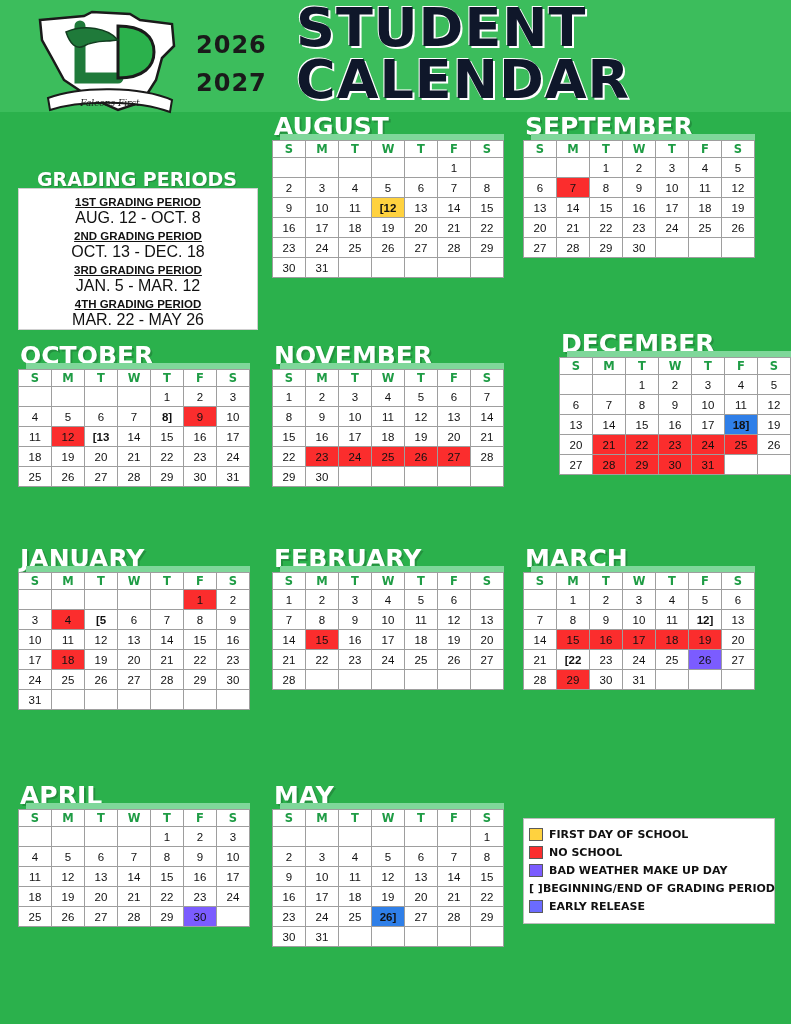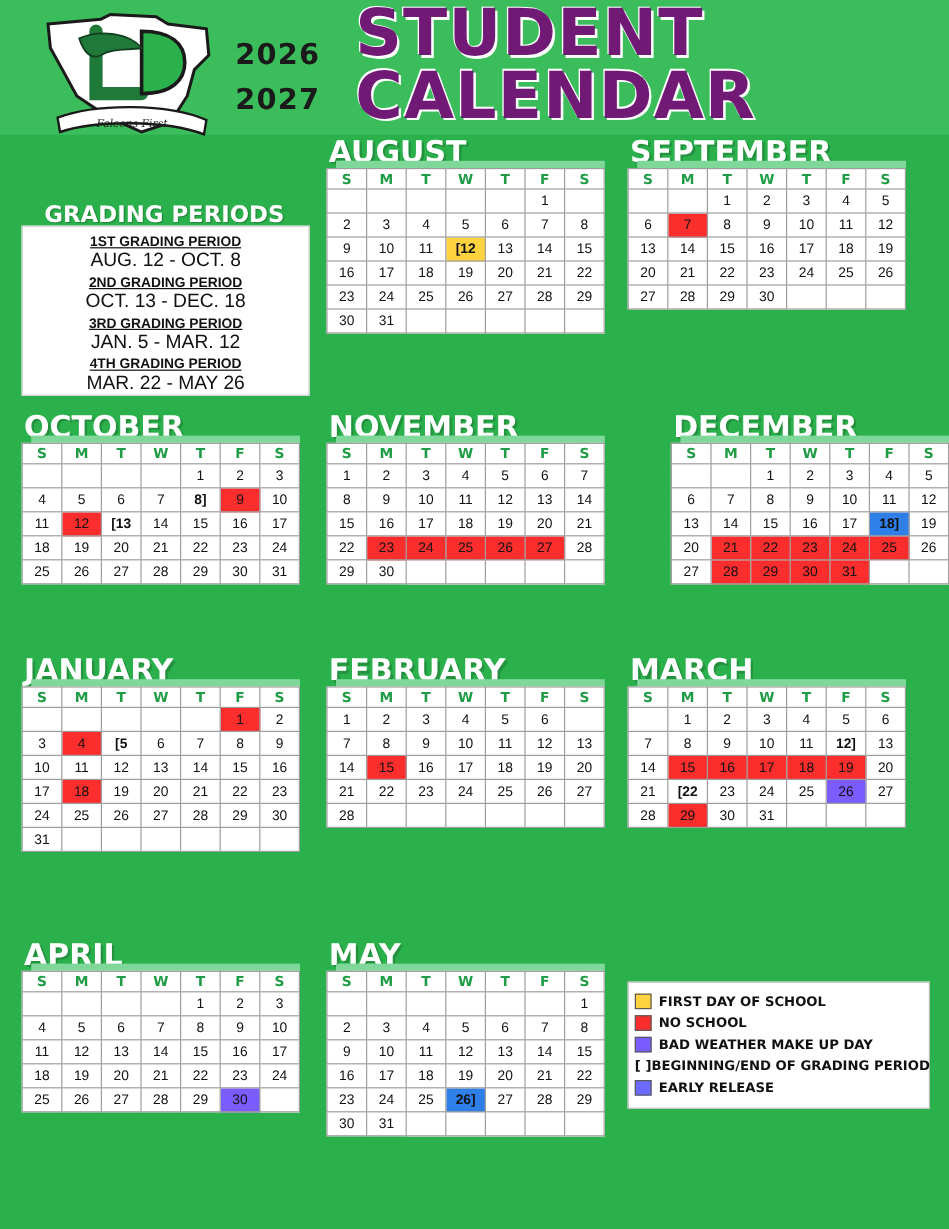--- a/index.html
+++ b/index.html
@@ -28,21 +28,21 @@
     font-family:"DejaVu Sans", sans-serif;
     font-weight:700; font-size:24px; line-height:38px;
     color:#1a1a1a; letter-spacing:1px;
     -webkit-text-stroke: 0px;
   }
   .years div { text-align:left; }
   .title {
     position:absolute; left:296px; top:2px;
     font-family:"DejaVu Sans", sans-serif;
     font-weight:900; font-size:54px; line-height:52px;
-    color:#701a75; letter-spacing:1px;
+    color:#0f172a; letter-spacing:1px;
     text-shadow: 2px 2px 0 #ffffff, -1px -1px 0 #ffffff;
   }
   
   .gp-title {
     position:absolute; left:12px; top:168px; width:250px;
     text-align:center; color:#fff; font-weight:900; font-size:19px;
     font-family:"DejaVu Sans", sans-serif;
     text-shadow: 1px 1px 1px rgba(0,0,0,.25);
   }
   .gp-box {
@@ -413,21 +413,21 @@
               <td class="empty"></td>
               <td class="empty"></td>
               <td class="empty"></td>
               <td class="empty"></td>
               <td class="empty"></td>
             </tr>
           </tbody>
         </table>
       </div>
     </div>
-    <div class="month" style="left: 523px; top: 342px; padding-left: 36px;">
+    <div class="month" style="left: 523px; top: 330px; padding-left: 36px;">
       <div class="mname">DECEMBER</div>
       <div style="position: relative;">
         <div class="shadow-strip"></div>
         <table class="cal">
           <thead>
             <tr>
               <th>S</th>
               <th>M</th>
               <th>T</th>
               <th>W</th>

